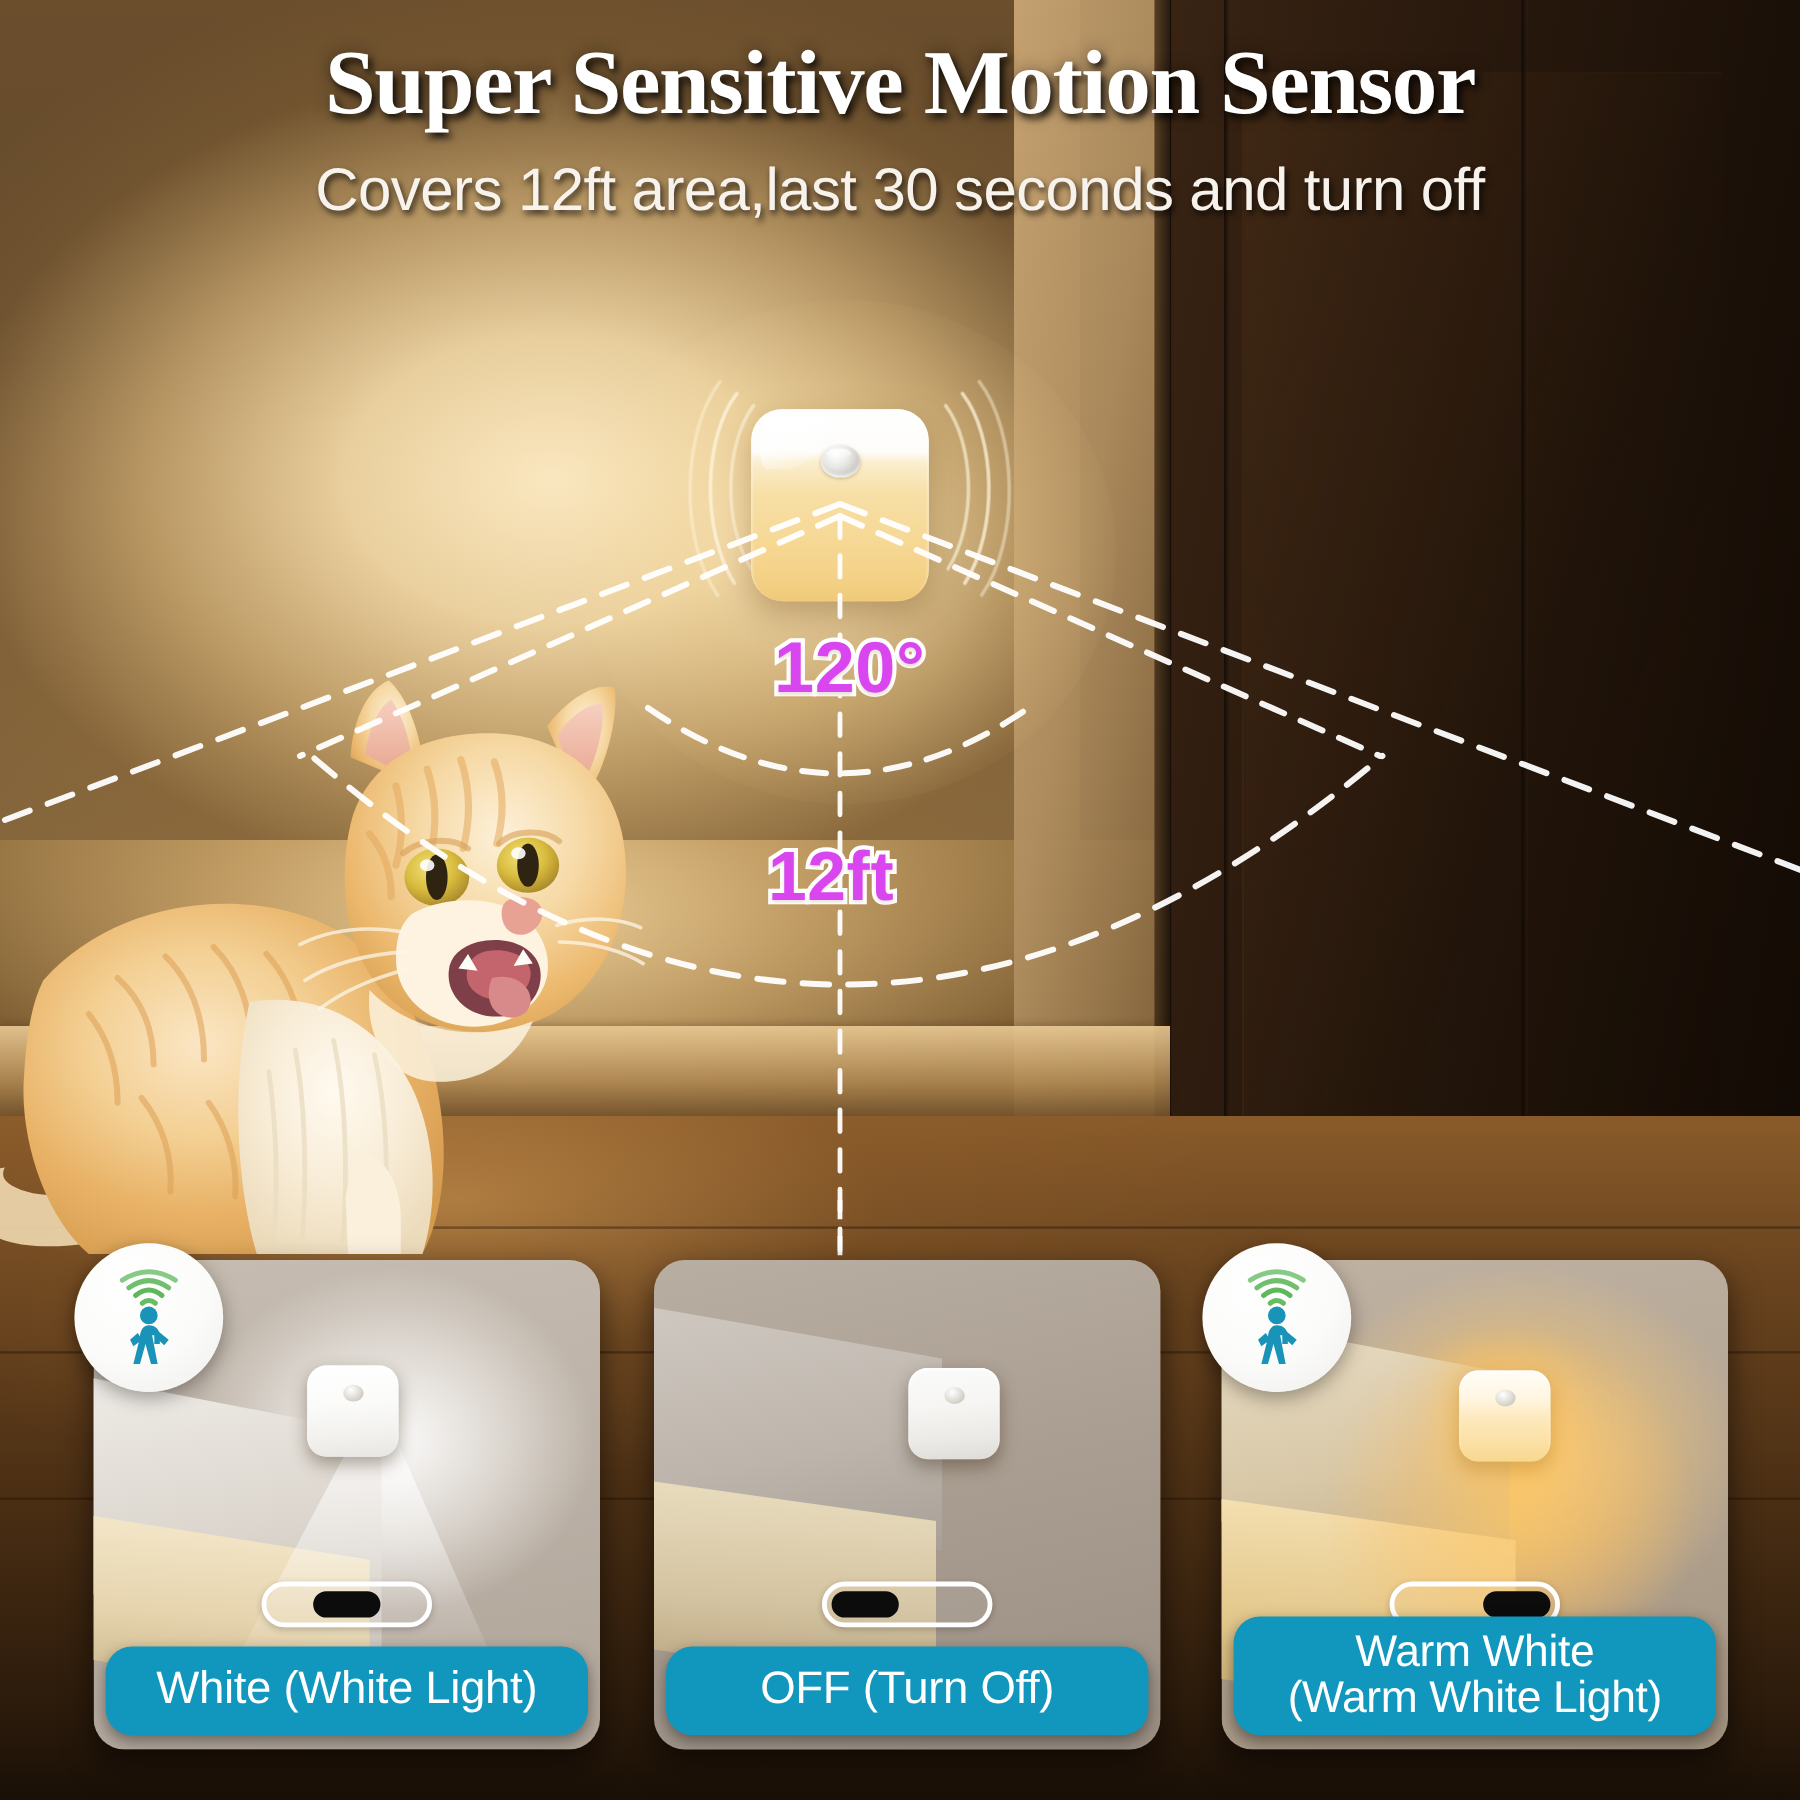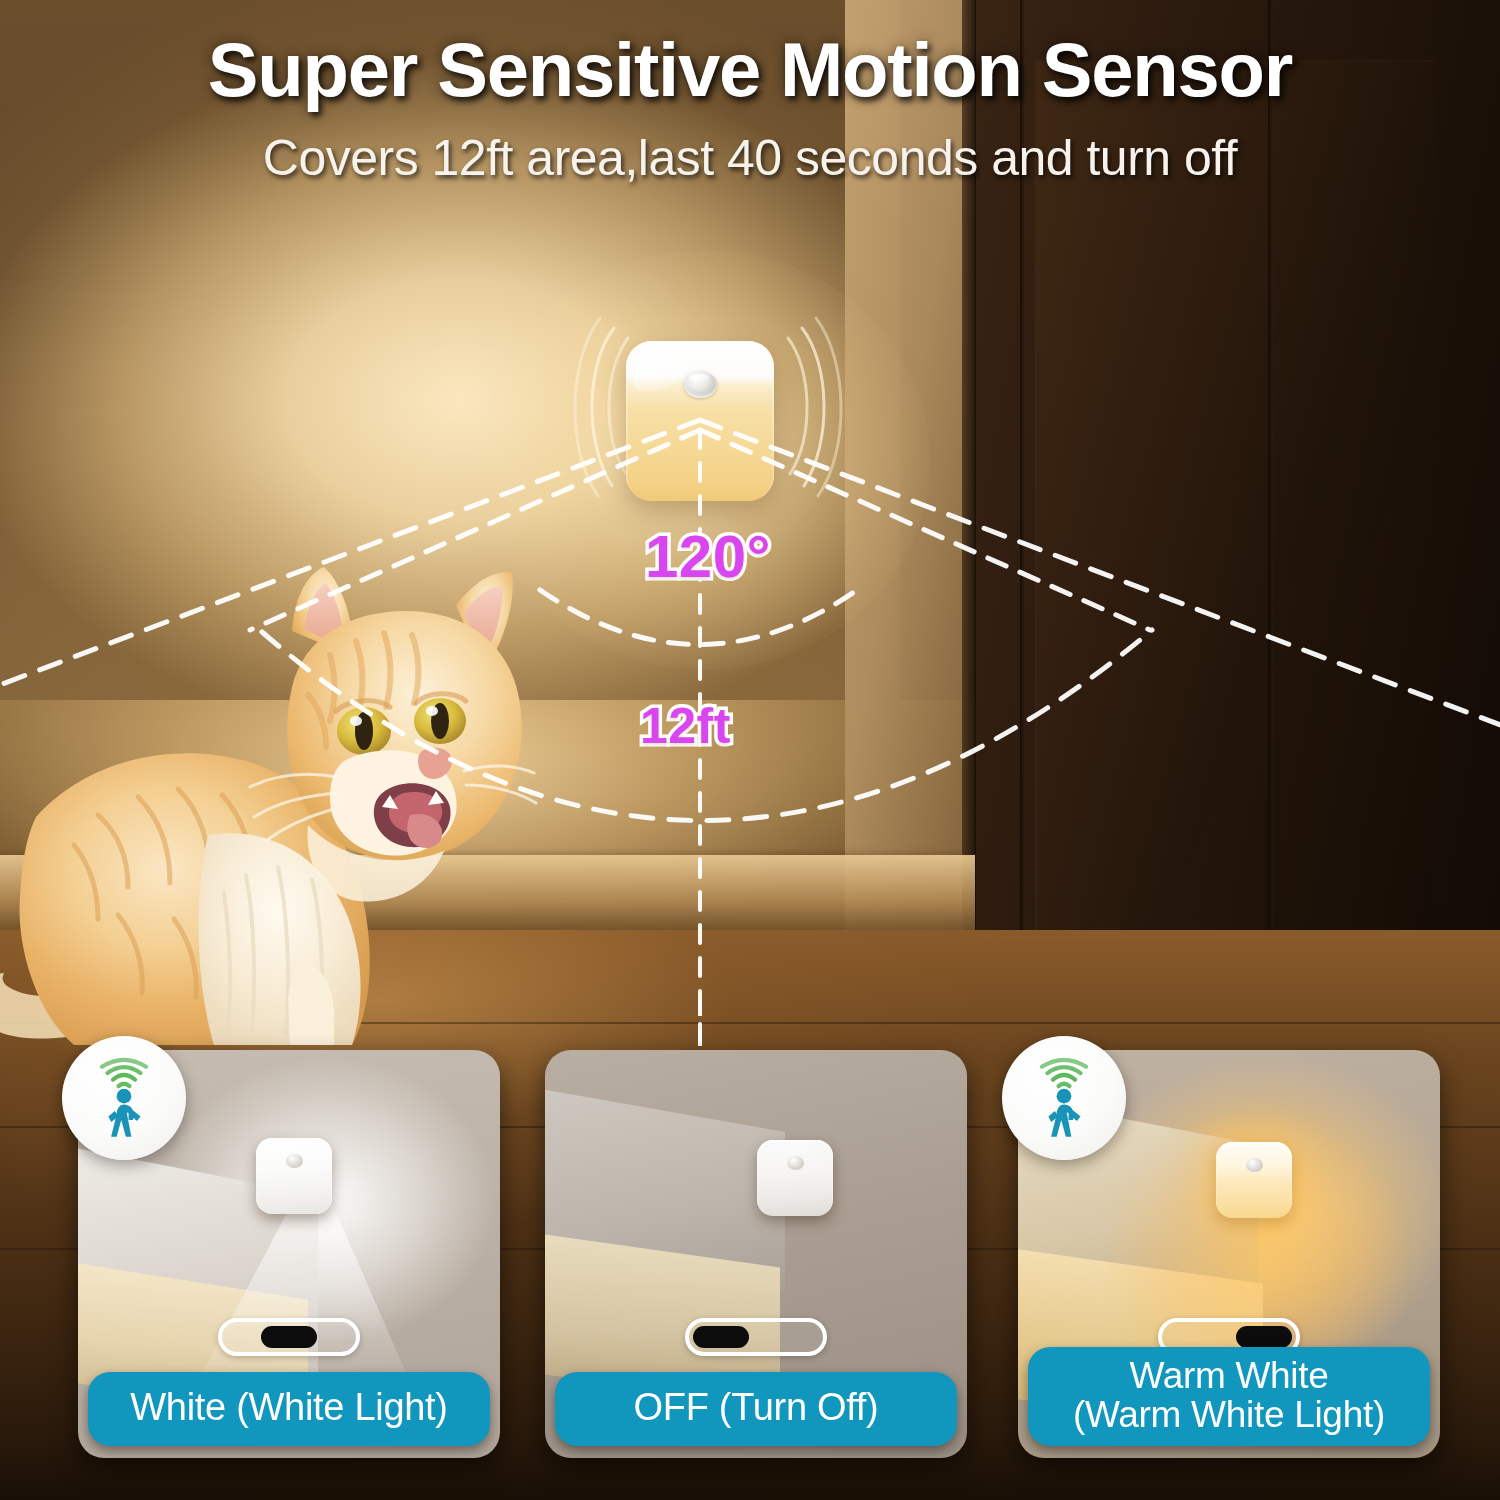--- a/index.html
+++ b/index.html
@@ -123,33 +123,34 @@
   .cal-label {
     position:absolute;
     font-weight:bold;
     color:#d946ef;
     letter-spacing:.5px;
     -webkit-text-stroke:7px #ffffff;
     paint-order:stroke fill;
     text-shadow:0 2px 3px rgba(120,80,30,.18);
   }
   .cal-120 { left:645px; top:522px; font-size:60px; }
-  .cal-12ft { left:640px; top:697px; font-size:50px; }
+  .cal-12ft { left:640px; top:697px; font-size:58px; }
 
   
   .header { position:absolute; left:0; top:0; width:1500px; text-align:center; }
   .title {
     margin-top:26px;
     font-size:76px;
     font-weight:bold;
     color:#ffffff;
     letter-spacing:-1.2px;
     text-shadow:3px 4px 6px rgba(0,0,0,.78), 0 0 14px rgba(0,0,0,.45);
     white-space:nowrap;
     font-stretch:condensed;
+    font-family:Liberation Serif, serif;
   }
   .subtitle {
     margin-top:16px;
     font-size:50px;
     color:#f7f3ec;
     letter-spacing:-0.5px;
     text-shadow:2px 3px 5px rgba(0,0,0,.72);
     white-space:nowrap;
   }
 
@@ -464,21 +465,21 @@
         </g>
       </svg>
     </div>
 
     <div class="cal-label cal-120">120°</div>
     <div class="cal-label cal-12ft">12ft</div>
   </div>
 
   <div class="header">
     <div class="title">Super Sensitive Motion Sensor</div>
-    <div class="subtitle">Covers 12ft area,last 40 seconds and turn off</div>
+    <div class="subtitle">Covers 12ft area,last 30 seconds and turn off</div>
   </div>
 
   <div class="droplink">
     <svg viewBox="0 0 1500 1500" xmlns="http://www.w3.org/2000/svg">
       <path d="M700 1000 L700 1058" stroke="#ffffff" stroke-width="4" stroke-dasharray="16 14" fill="none" opacity=".95"></path>
     </svg>
   </div>
 
   <div class="panels">
 

